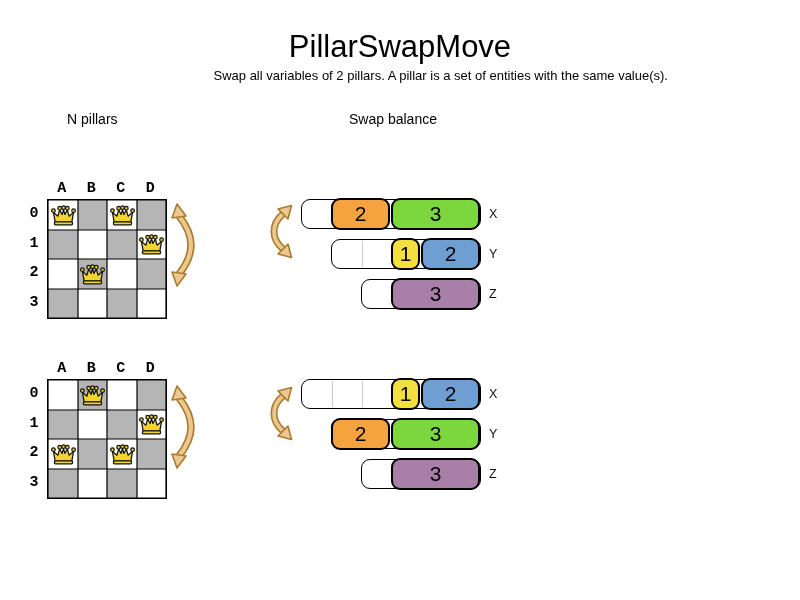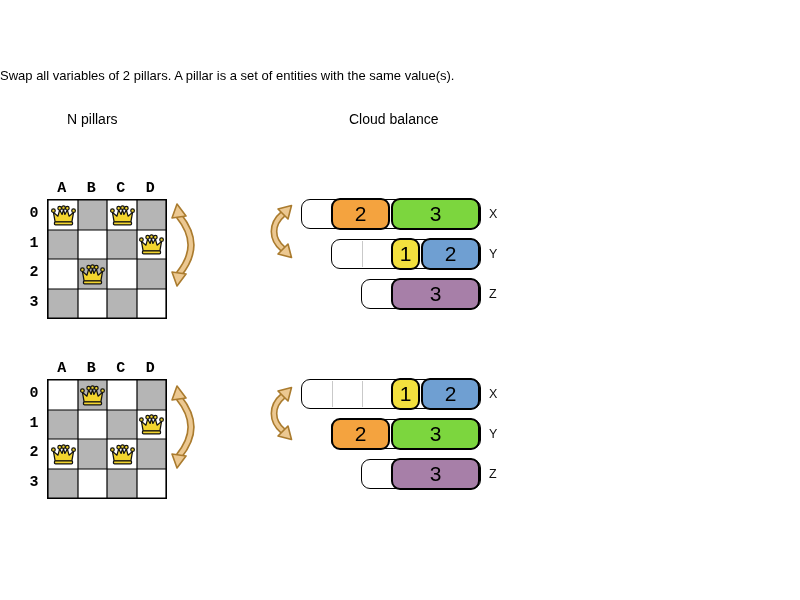--- a/index.html
+++ b/index.html
@@ -1,42 +1,43 @@
 <!DOCTYPE html>
 <html><head>
 <meta charset="utf-8">
 <style>
   html,body{margin:0;padding:0;background:#fff;}
   #stage{position:relative;width:800px;height:600px;background:#ffffff;overflow:hidden;
          font-family:"Liberation Sans",sans-serif;color:#000;}
   .abs{position:absolute;}
   #title{top:31px;left:0;width:800px;text-align:center;font-size:31px;line-height:1.05;}
-  #subtitle{top:68px;left:0;width:668px;text-align:left;font-size:13px;}
+  #subtitle{top:68px;left:0;width:668px;text-align:right;font-size:13px;}
   .section-label{font-size:14px;}
   .board-anchor{position:absolute;width:118px;height:118px;}
   .board-grid{position:absolute;left:0;top:0;width:118px;height:118px;border:1.5px solid #000;box-sizing:content-box;}
   .cell{position:absolute;box-shadow:inset 0 0 0 0.6px #000;}
   .col-label,.row-label{position:absolute;font-family:"Liberation Mono",monospace;font-weight:bold;font-size:15px;text-align:center;}
   .queen{position:absolute;}
   .cloud-container{position:absolute;height:30px;background:#fff;border:1.6px solid #000;border-radius:9px;box-sizing:border-box;}
   .divider{position:absolute;top:1px;bottom:1px;width:1px;background:#c9c9c9;}
   .pill{position:absolute;height:32px;border:2px solid #000;border-radius:9px;box-sizing:border-box;
         text-align:center;font-size:21px;line-height:27px;}
   .cloud-label{position:absolute;font-size:12.5px;color:#111;}
   .arrow{position:absolute;}
 </style>
 </head>
 <body>
 
 <div id="stage">
 
+  <div id="title" class="abs">PillarSwapMove</div>
   <div id="subtitle" class="abs">Swap all variables of 2 pillars. A pillar is a set of entities with the same value(s).</div>
 
   <div class="abs section-label" style="left:67px;top:111px">N pillars</div>
-  <div class="abs section-label" style="left:349px;top:111px">Cloud balance</div>
+  <div class="abs section-label" style="left:349px;top:111px">Swap balance</div>
 
   <div id="board-before" class="board-anchor" style="left:47px;top:199px">
       <div class="board-grid">
         <div class="cell" style="left: 0px; top: 0px; width: 29.5px; height: 29.5px; background: rgb(255, 255, 255);"></div>
         <div class="cell" style="left: 29.5px; top: 0px; width: 29.5px; height: 29.5px; background: rgb(181, 181, 181);"></div>
         <div class="cell" style="left: 59px; top: 0px; width: 29.5px; height: 29.5px; background: rgb(255, 255, 255);"></div>
         <div class="cell" style="left: 88.5px; top: 0px; width: 29.5px; height: 29.5px; background: rgb(181, 181, 181);"></div>
         <div class="cell" style="left: 0px; top: 29.5px; width: 29.5px; height: 29.5px; background: rgb(181, 181, 181);"></div>
         <div class="cell" style="left: 29.5px; top: 29.5px; width: 29.5px; height: 29.5px; background: rgb(255, 255, 255);"></div>
         <div class="cell" style="left: 59px; top: 29.5px; width: 29.5px; height: 29.5px; background: rgb(181, 181, 181);"></div>

